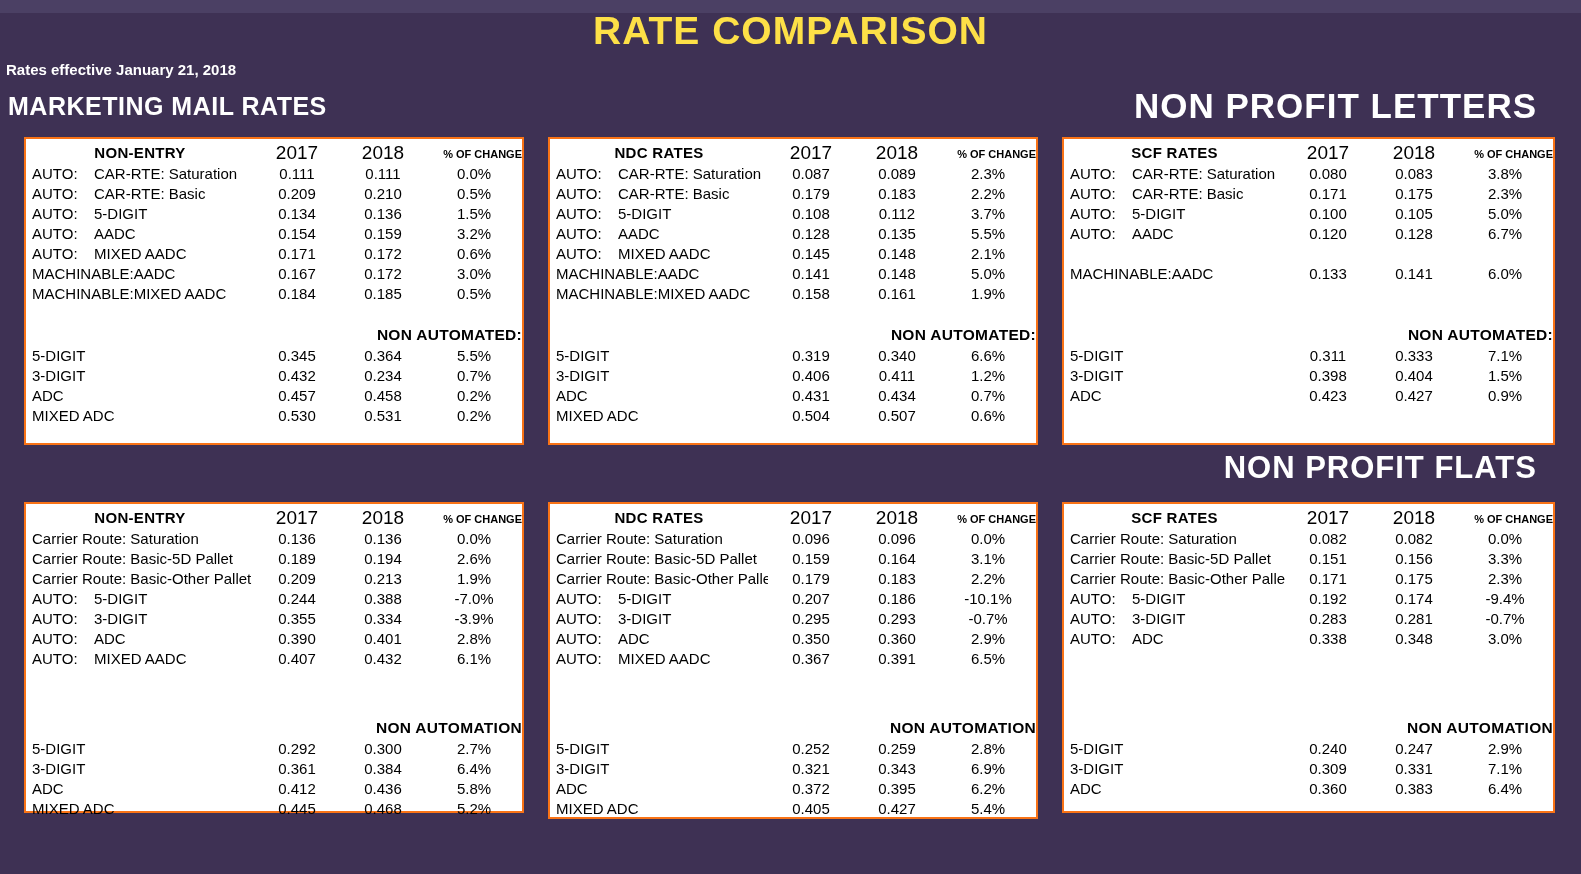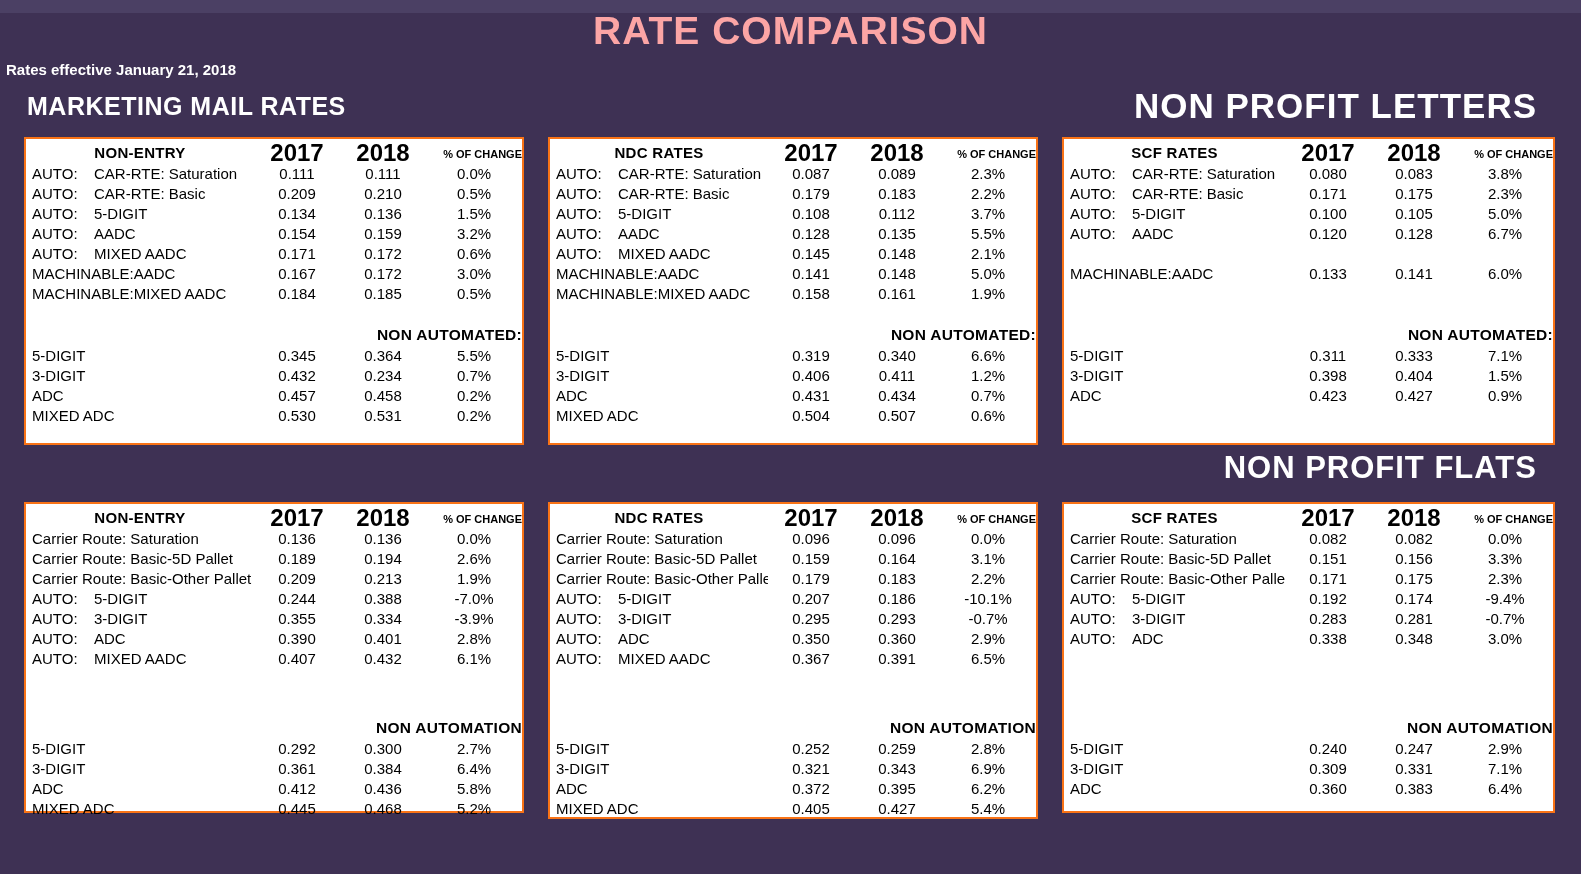--- a/index.html
+++ b/index.html
@@ -4,24 +4,24 @@
 <style>
   html,body{margin:0;padding:0;}
   body{
     width:1581px;height:874px;position:relative;overflow:hidden;
     background:#3e3154;
     font-family:"Liberation Sans",sans-serif;
   }
   .topband{position:absolute;top:0;left:0;width:1581px;height:13px;background:#4b4064;}
   .page-title{
     position:absolute;top:9px;left:0;width:1581px;text-align:center;
-    color:#fca5a5;font-size:39px;font-weight:bold;letter-spacing:1px;white-space:nowrap;
+    color:#fde047;font-size:39px;font-weight:bold;letter-spacing:1px;white-space:nowrap;
   }
   .effective{position:absolute;top:61px;left:6px;color:#ffffff;font-size:15px;font-weight:bold;}
-  .h-marketing{position:absolute;top:92px;left:8px;color:#ffffff;font-size:25px;font-weight:bold;letter-spacing:.5px;white-space:nowrap;margin-left:19px;}
+  .h-marketing{position:absolute;top:92px;left:8px;color:#ffffff;font-size:25px;font-weight:bold;letter-spacing:.5px;white-space:nowrap;}
   .h-letters{position:absolute;top:86px;right:44px;color:#ffffff;font-size:35px;font-weight:bold;letter-spacing:1px;white-space:nowrap;}
   .h-flats{position:absolute;top:450px;right:44px;color:#ffffff;font-size:31px;font-weight:bold;letter-spacing:1px;white-space:nowrap;}
 
   .panel{
     position:absolute;background:#ffffff;color:#000000;
     border:2px solid #f97316;box-sizing:border-box;padding-top:3px;
   }
   #p0{left:24px;top:137px;width:500px;height:308px;}
   #p1{left:548px;top:137px;width:490px;height:308px;}
   #p2{left:1062px;top:137px;width:493px;height:308px;}
@@ -29,21 +29,21 @@
   #p4{left:548px;top:502px;width:490px;height:317px;}
   #p5{left:1062px;top:502px;width:493px;height:311px;}
 
   .row{display:flex;height:20px;line-height:20px;font-size:15px;}
   .row.hdr{height:22px;line-height:22px;}
   .lbl{flex:1;display:flex;padding-left:6px;white-space:pre;overflow:hidden;}
   .pre{min-width:62px;display:inline-block;}
   .c{width:86px;text-align:center;}
   .c.chg{width:96px;}
   .hdr .t{flex:1;text-align:center;font-weight:bold;font-size:15px;letter-spacing:.3px;}
-  .hdr .yr{font-weight:bold;font-size:24px;line-height:22px;}
+  .hdr .yr{font-weight:normal;font-size:19px;line-height:22px;}
   .hdr .chgh{width:96px;text-align:right;font-weight:bold;font-size:11px;line-height:24px;}
   .section-lbl{font-weight:bold;font-size:15.5px;padding-left:6px;letter-spacing:.3px;}
   .row.sec{height:22px;line-height:22px;justify-content:flex-end;}
 </style>
 </head>
 <body>
 
 <div class="topband"></div>
 
 <div class="page-title">RATE COMPARISON</div>

